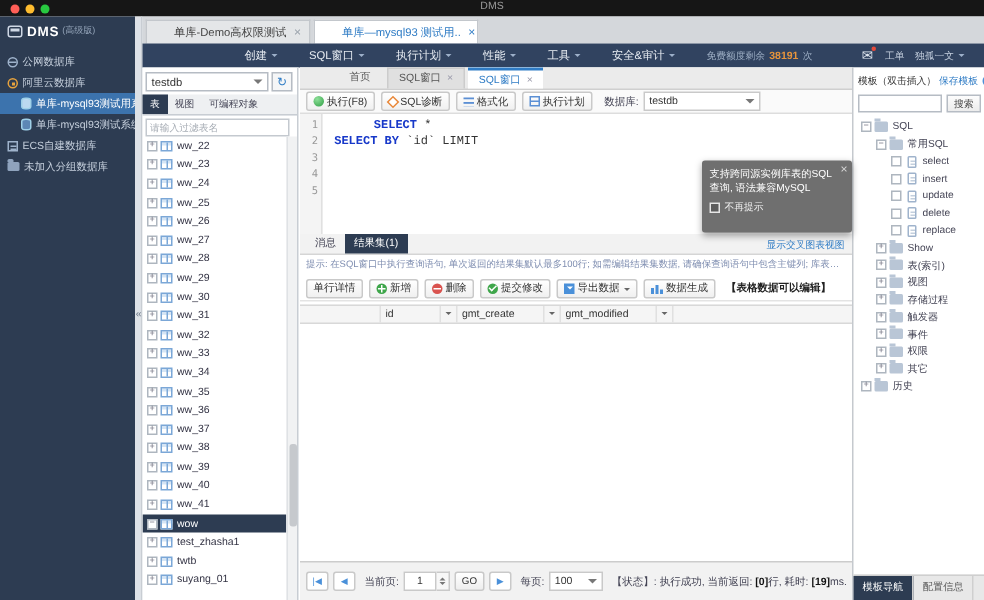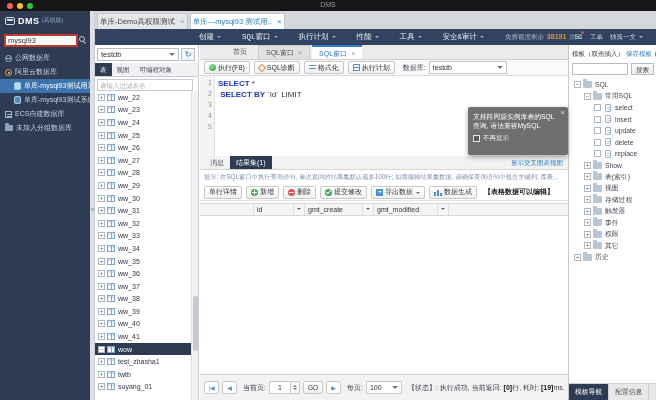--- a/index.html
+++ b/index.html
@@ -43,27 +43,27 @@
   .ic-server:before { content:""; position:absolute; left:1px; top:2px; width:4px; height:1px; background:#9fb3cc; box-shadow:0 2px 0 #9fb3cc; }
   .ic-folder { width:8px; height:6px; background:#8fa3bd; border-radius:1px; position:relative; }
   .ic-folder:before { content:""; position:absolute; left:0; top:-2px; width:4px; height:2px; background:#8fa3bd; border-radius:1px 1px 0 0; }
 
   
   .strip { position:absolute; left:90px; top:11px; width:5px; bottom:0; background:#dde1e6; border-right:1px solid #c8cdd3; }
   .strip-glyph { position:absolute; left:0; top:195px; width:5px; text-align:center; font-size:7px; color:#6d7888; }
 
   
   .inst-tabs { position:absolute; left:95px; top:11px; right:0; height:18px; background:#d4d7db; display:flex; align-items:flex-end; padding-left:2px; }
-  .inst-tab { height:16px; display:flex; align-items:center; padding:0 2px; font-size:7.5px; color:#444; background:#e4e6e8; border:1px solid #c3c7cc; border-bottom:none; margin-right:2px; max-width:110px; white-space:nowrap; }
+  .inst-tab { height:16px; display:flex; align-items:center; padding:0 18px; font-size:7.5px; color:#444; background:#e4e6e8; border:1px solid #c3c7cc; border-bottom:none; margin-right:2px; max-width:110px; white-space:nowrap; }
   .inst-tab.active { background:#fff; color:#2f7cc5; }
   .inst-close { margin-left:5px; color:#98a0aa; font-size:8px; }
   .inst-tab.active .inst-close { color:#2f7cc5; }
 
   .menubar { position:absolute; left:95px; top:29px; right:0; height:16px; background:#314360; display:flex; align-items:center; color:#e8edf3; }
-  .menu-items { display:flex; margin-left:104px;font-family:Liberation Mono, monospace; }
+  .menu-items { display:flex; margin-left:68px; }
   .menu-item { font-size:7.5px; margin-right:21px; display:flex; align-items:center; white-space:nowrap; }
   .cdown { width:0; height:0; border:2.5px solid transparent; border-top-color:#9db0c9; margin-left:3px; margin-top:2px; }
   .quota { font-size:6.5px; color:#9fb0c6; white-space:nowrap; }
   .quota b { color:#e8953c; font-weight:bold; font-size:7px; padding:0 1px; }
   .menu-right { position:absolute; right:6px; top:0; height:16px; display:flex; align-items:center; }
   .ic-mail { position:relative; font-size:9px; color:#dfe6ef; margin-right:8px; }
   .mail-dot { position:absolute; right:-2px; top:-1px; width:3px; height:3px; border-radius:50%; background:#e74c3c; }
   .mr-item { font-size:6.5px; color:#c3cedd; margin-right:7px; white-space:nowrap; display:flex; align-items:center; }
 
   
@@ -98,21 +98,21 @@
   .bic { margin-right:2px; flex:0 0 auto; }
   .ic-run { width:7px; height:7px; border-radius:50%; background:radial-gradient(circle at 35% 30%, #8fe09a, #2e9e43); }
   .ic-diag { width:6px; height:6px; border:1px solid #e8883a; background:#fff; transform:rotate(45deg); }
   .ic-format { width:7px; height:7px; background:linear-gradient(#5b8fd4 1px, transparent 1px) 0 1px/7px 3px repeat-y; }
   .ic-plan { width:7px; height:7px; border:1px solid #5b8fd4; background:linear-gradient(#5b8fd4,#5b8fd4) 0 2px/7px 1px no-repeat; }
   .tb-label { font-size:7px; color:#445; margin:0 3px 0 4px; }
   .tb-select { width:78px; height:13px; border:1px solid #c9c9c9; background:#fff; display:flex; align-items:center; justify-content:space-between; padding:0 3px; font-size:7px; }
 
   .editor { position:absolute; left:0; top:31px; right:0; height:80px; background:#fff; display:flex; }
   .gutter { width:15px; background:#f4f4f4; border-right:1px solid #e0e0e0; text-align:right; padding:2px 2px 0 0; color:#999; font-size:7px; font-family:"DejaVu Sans Mono",monospace; line-height:11px; }
-  .code { padding:2px 0 0 3px; font-family:Liberation Sans, sans-serif; font-size:8px; line-height:11px; }
+  .code { padding:2px 0 0 3px; font-family:Liberation Mono, monospace; font-size:8px; line-height:11px;text-align:center; }
   .code-line { white-space:pre; }
   .kw { color:#1738c9; font-weight:bold; white-space:pre; }
   .rest { color:#333; white-space:pre; }
 
   .result-tabs { position:absolute; left:0; top:111px; right:0; height:14px; background:#f2f2f2; border-bottom:1px solid #d5d5d5; display:flex; align-items:flex-end; padding-left:4px; }
   .res-tab { height:13px; line-height:13px; padding:0 6px; font-size:7px; color:#445; }
   .res-tab.active { background:#2d3c52; color:#fff; }
   .res-link { position:absolute; right:5px; top:3px; font-size:6.5px; color:#2f7cc5; }
   .hint-line { position:absolute; left:0; top:125px; right:0; height:13px; line-height:13px; font-size:6.3px; color:#7e8db0; white-space:nowrap; overflow:hidden; text-overflow:ellipsis; padding:0 4px; }
   .action-bar { position:absolute; left:0; top:139px; right:0; height:17px; display:flex; align-items:center; padding-left:4px; border-bottom:1px solid #e3e3e3; }
@@ -184,24 +184,20 @@
     <span class="tl g"></span>
     <div class="win-title">DMS</div>
   </div>
 
   <div class="sidebar">
     <div class="logo-row">
       <span class="ic-dms"></span>
       <span class="logo-name">DMS</span>
       <span class="logo-ed">(高级版)</span>
     </div>
-    <div class="side-search-row">
-      <input class="side-search" value="mysql93" style="">
-      <span class="ic-search"></span>
-    </div>
     <div class="side-tree">
 
         <div class="stree-row" style="padding-left: 5px;">
           <span class="sic ic-globe"></span>
           <span>公网数据库</span>
         </div>
 
         <div class="stree-row" style="padding-left: 5px;">
           <span class="sic ic-gear"></span>
           <span>阿里云数据库</span>

